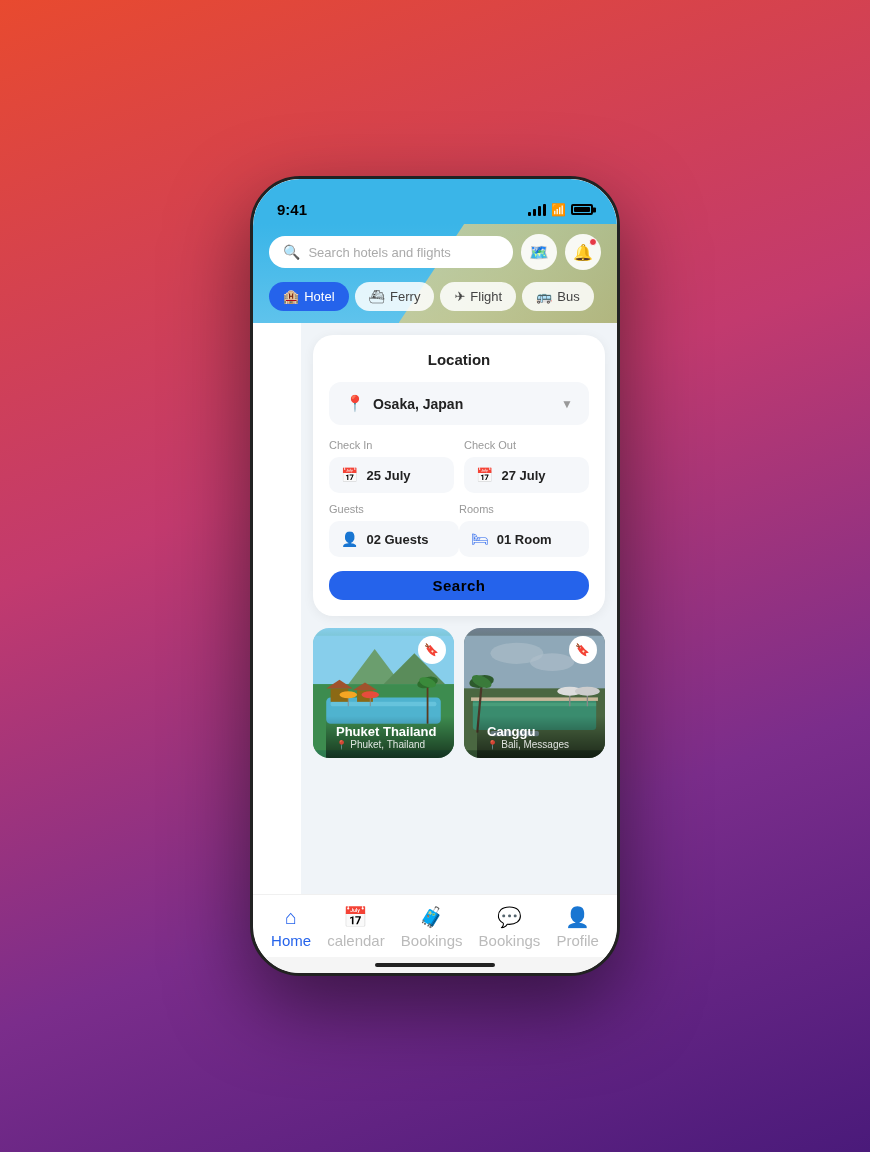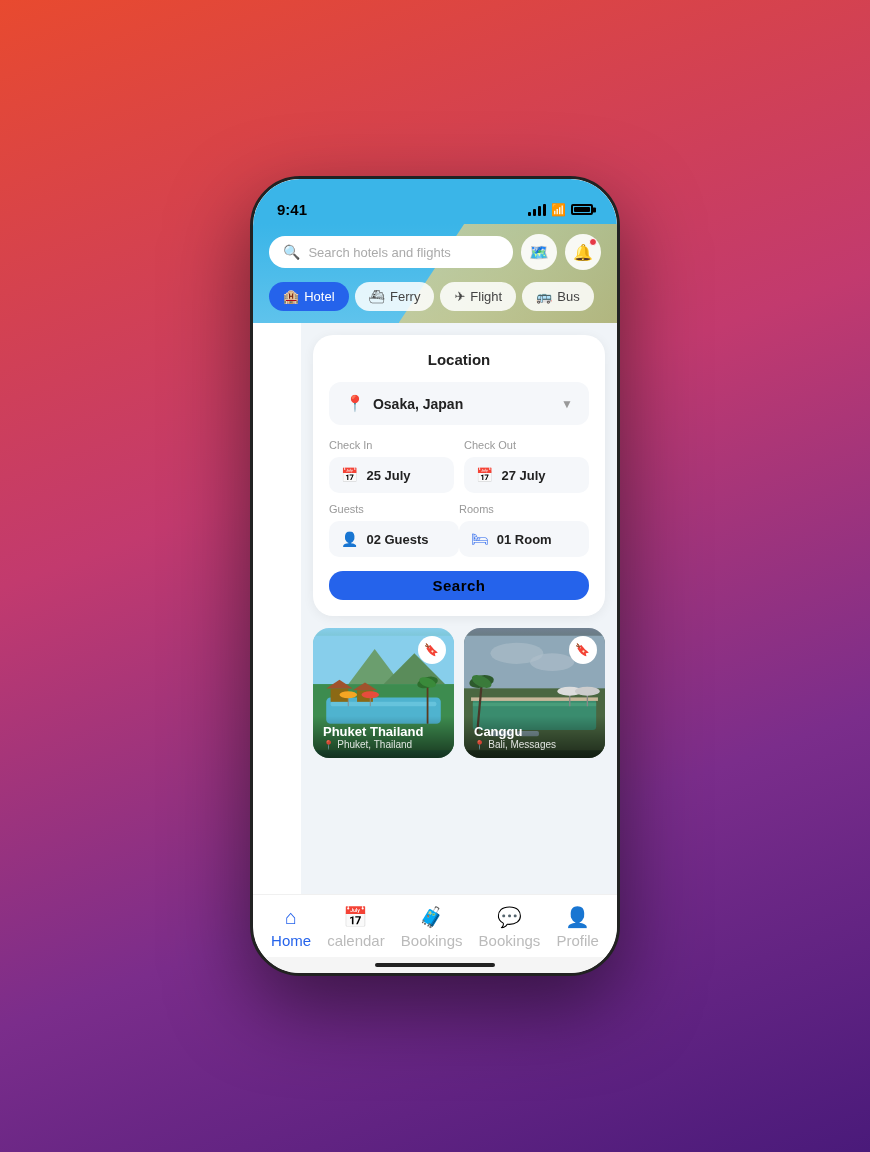--- a/index.html
+++ b/index.html
@@ -326,21 +326,21 @@
       border-radius: 50%;
       display: flex;
       align-items: center;
       justify-content: center;
       font-size: 12px;
       color: #2563eb;
     }
     .dest-info {
       position: absolute;
       bottom: 0;
-      left: 0;
+      left: 13px;
       right: 0;
       padding: 8px 10px;
       background: linear-gradient(0deg, rgba(0,0,0,0.6) 0%, transparent 100%);
     }
     .dest-name {
       font-size: 13px;
       font-weight: 700;
       color: #fff;
     }
     .dest-location {

